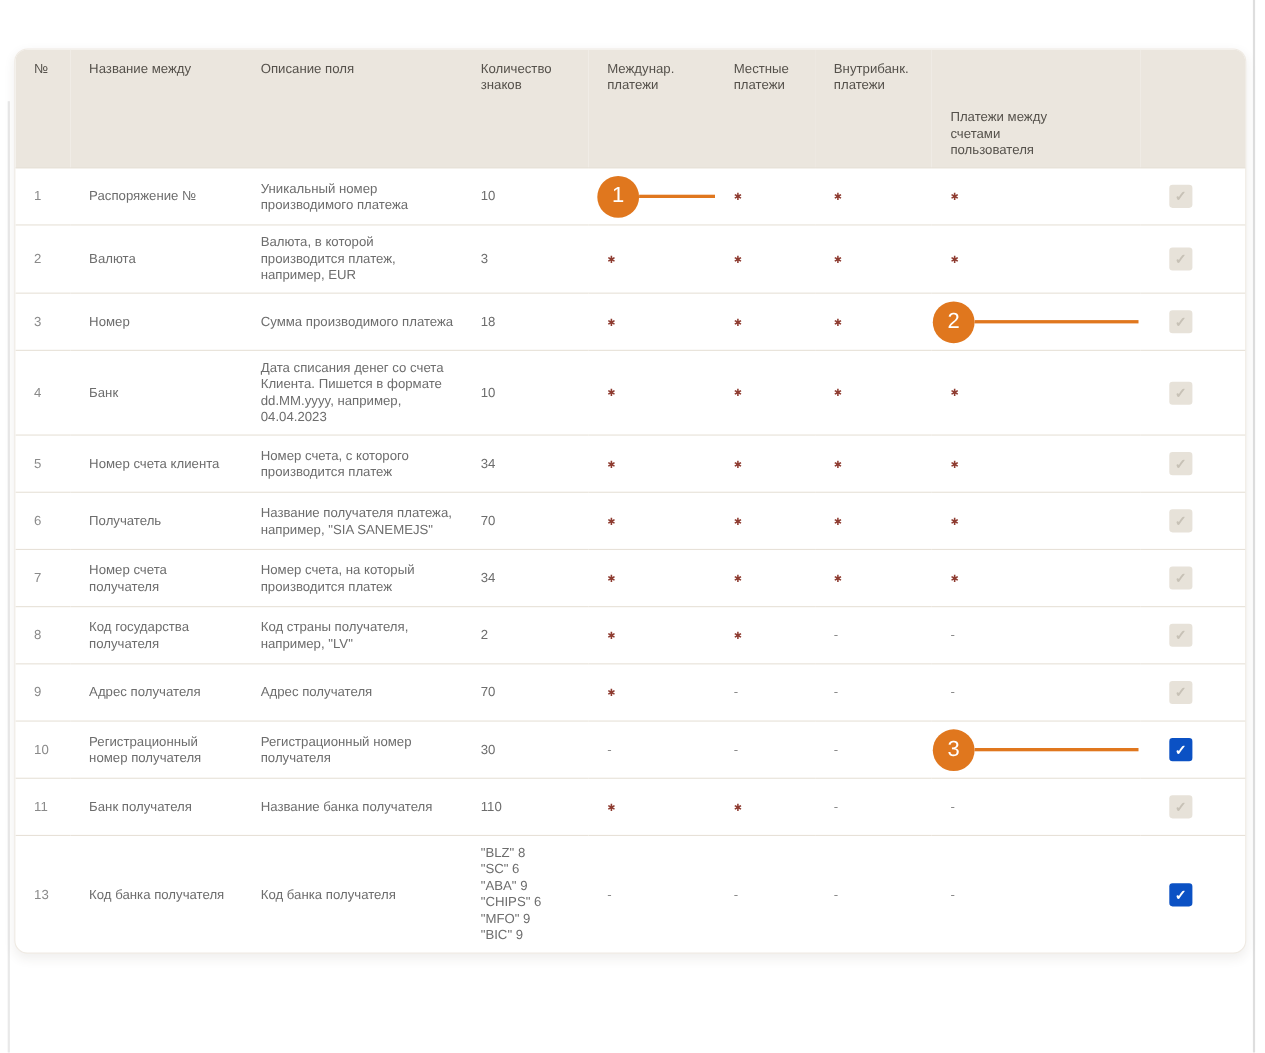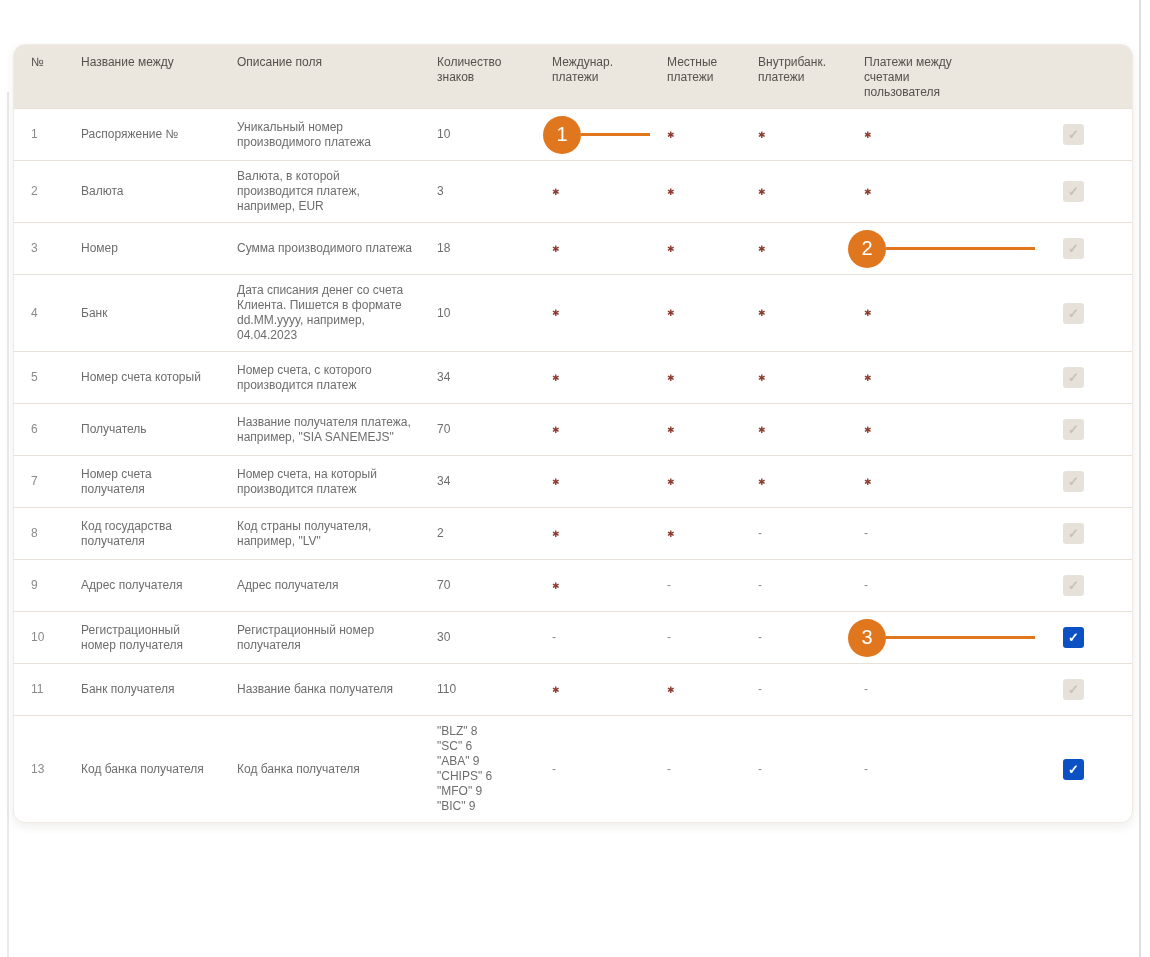--- a/index.html
+++ b/index.html
@@ -36,21 +36,21 @@
     background: #ebe6de;
     font-size: 12px; font-weight: normal;
     color: #55514b;
     text-align: left;
     vertical-align: top;
     padding: 10px 6px 8px 17px;
     height: 52px;
     line-height: 15px;
   }
   thead th .hwrap { display: inline-block; }
-  thead th .narrow { max-width: 100px; }
+  thead th .narrow { max-width: 100px; margin-top: 44px; }
   tbody td {
     border-top: 1px solid #e7e1d8;
     font-size: 12px;
     line-height: 15px;
     vertical-align: middle;
     padding: 8px 6px 8px 17px;
     height: 52px;
     color: #6d6d6d;
   }
   td.num-cell { color: #8a8a8a; }
@@ -171,21 +171,21 @@
           <td class="mark-cell"><span class="req-mark">✱</span></td>
           <td class="mark-cell"><span class="req-mark">✱</span></td>
           <td class="mark-cell"><span class="req-mark">✱</span></td>
           <td class="mark-cell"><span class="req-mark">✱</span></td>
           <td class="cb-cell">
             <span class="checkbox disabled">✓</span>
           </td>
         </tr>
         <tr>
           <td class="num-cell">5</td>
-          <td>Номер счета который</td>
+          <td>Номер счета клиента</td>
           <td>Номер счета, с которого производится платеж</td>
           <td class="chars-cell">34</td>
           <td class="mark-cell"><span class="req-mark">✱</span></td>
           <td class="mark-cell"><span class="req-mark">✱</span></td>
           <td class="mark-cell"><span class="req-mark">✱</span></td>
           <td class="mark-cell"><span class="req-mark">✱</span></td>
           <td class="cb-cell">
             <span class="checkbox disabled">✓</span>
           </td>
         </tr>

